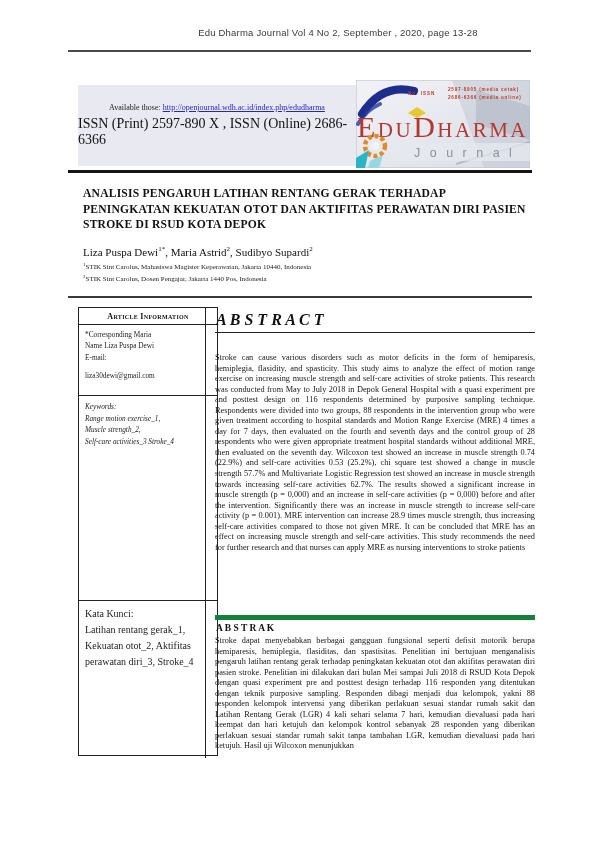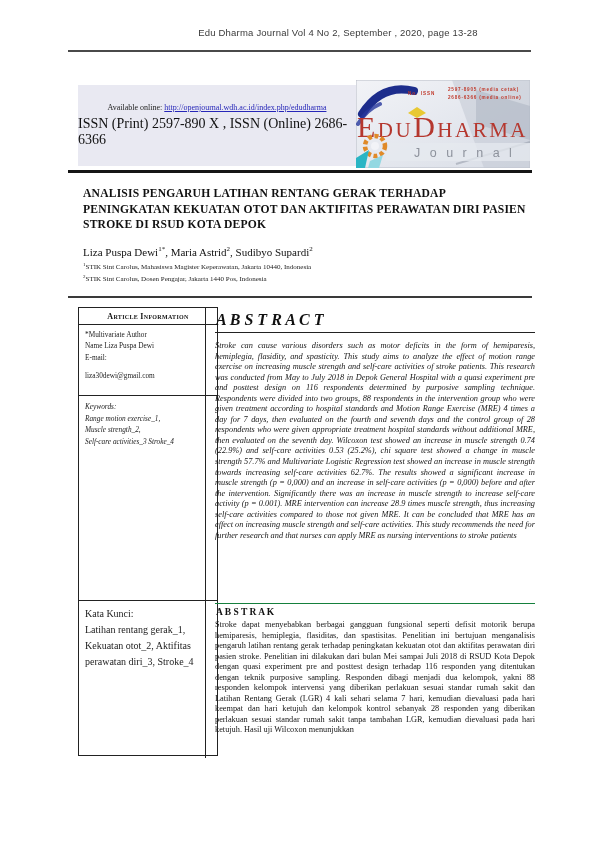--- a/index.html
+++ b/index.html
@@ -53,40 +53,40 @@
   
   .abs-col{
     position:absolute;top:307px;left:205px;width:330px;height:451px;
     border-left:1.5px solid #222;box-sizing:border-box;padding-left:9px;overflow:hidden;
   }
   .abs-en-head{
     font-size:16px;font-weight:bold;font-style:italic;color:#111;
     padding:4px 0 3px 1px;border-bottom:1.3px solid #222;
   }
   .abs-en-text{
-    margin-top:8px;height:262px;overflow:hidden;
-    font-size:8.3px;font-style:italic;line-height:10.55px;text-align:justify;color:#161616;
+    margin-top:20px;height:262px;overflow:hidden;
+    font-size:8.3px;line-height:10.55px;text-align:justify;color:#161616;
   }
-  .abs-id{border-top:1px solid #15803d;padding-top:3px;}
+  .abs-id{border-top:5px solid #15803d;padding-top:3px;}
   .abs-id-head{font-size:9.5px;font-weight:bold;color:#111;padding-left:1px;}
   .abs-id-text{
     margin-top:3px;font-size:8.3px;line-height:10.55px;text-align:justify;color:#161616;
   }
 </style>
 </head>
 <body>
 
 <div class="page">
 
   <div class="running-head">Edu Dharma Journal Vol 4 No 2, September , 2020, page 13-28</div>
   <div class="rule-1"></div>
 
   <div class="mast-box">
     <div class="avail-line">
-      <span>Available online:</span>
+      <span>Available those:</span>
       <span class="avail-link">http://openjournal.wdh.ac.id/index.php/edudharma</span>
     </div>
     <div class="mast-issn">ISSN (Print)  2597-890 X  ,  ISSN (Online)  2686-6366</div>
   </div>
 
   <div class="logo-wrap">
     <svg width="174" height="88" viewBox="0 0 174 88" xmlns="http://www.w3.org/2000/svg">
       <defs>
         <linearGradient id="lg" x1="0" y1="0" x2="1" y2="1">
           <stop offset="0" stop-color="#f2f3f7"></stop>
@@ -131,21 +131,21 @@
   <div class="affils">
     <div><sup>1</sup><span>STIK Sint Carolus, Mahasiswa Magister Keperawatan, Jakarta 10440, Indonesia</span></div>
     <div><sup>2</sup><span>STIK Sint Carolus, Dosen Pengajar, Jakarta 1440 Pos, Indonesia</span></div>
   </div>
 
   <div class="rule-3"></div>
 
   <div class="info-box">
     <div class="info-head">Article Information</div>
     <div class="info-sec1">
-      <div>*Multivariate Author</div>
+      <div>*Corresponding Maria</div>
       <div>Name Liza Puspa Dewi</div>
       <div>E-mail:</div>
       <div class="email-val">liza30dewi@gmail.com</div>
     </div>
     <div class="info-sec2">
       <div>Keywords:</div>
       <div>Range motion exercise_1,</div>
       <div>Muscle strength_2,</div>
       <div>Self-care activities_3 Stroke_4</div>
     </div>

